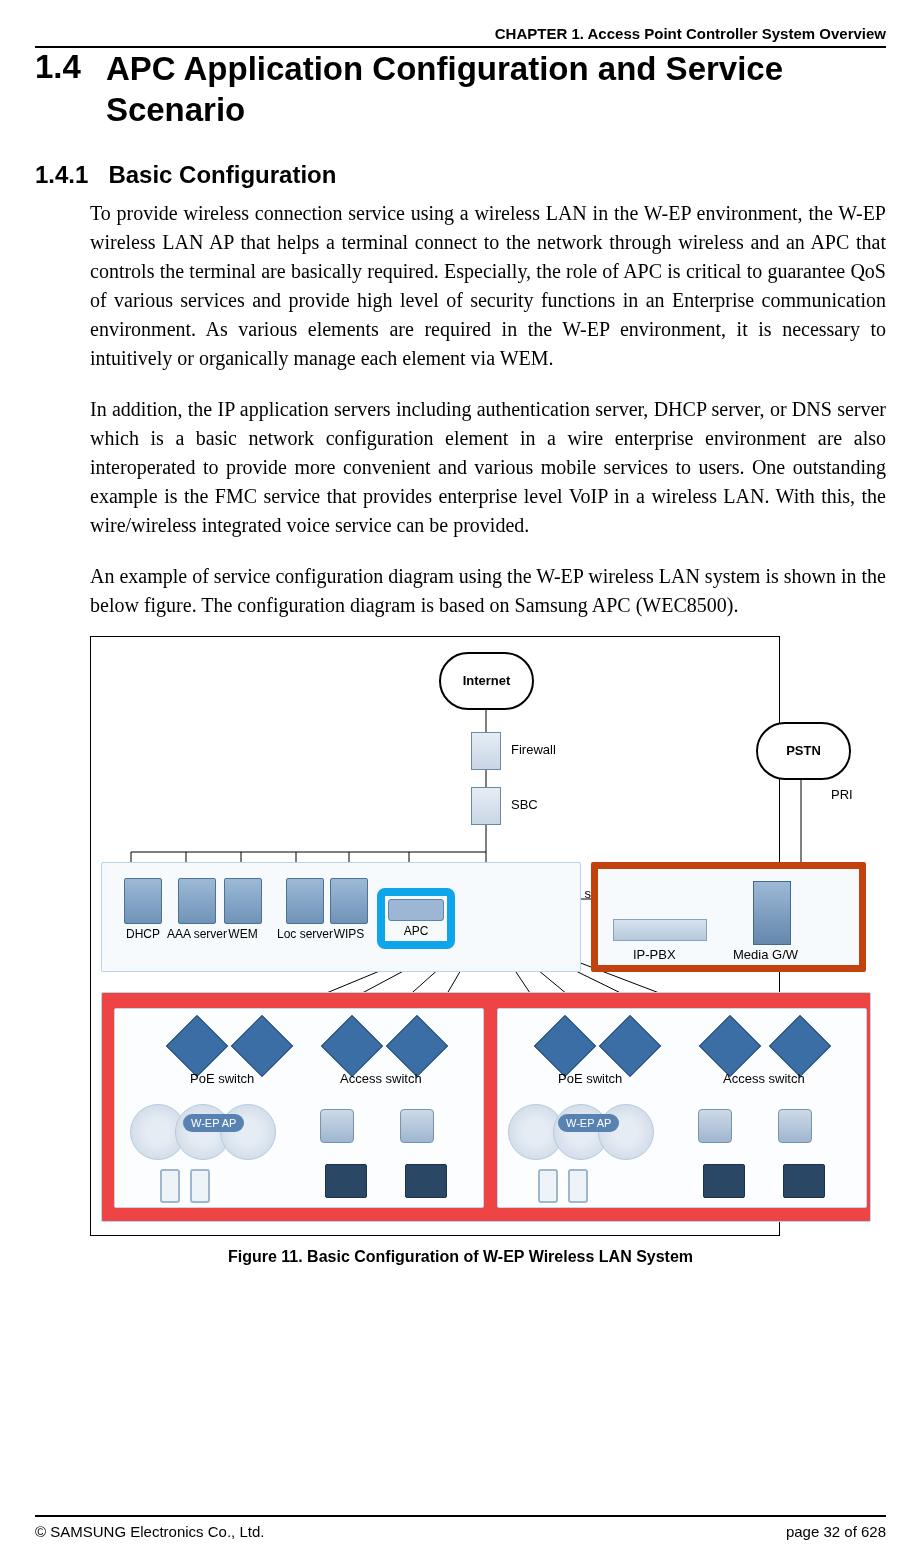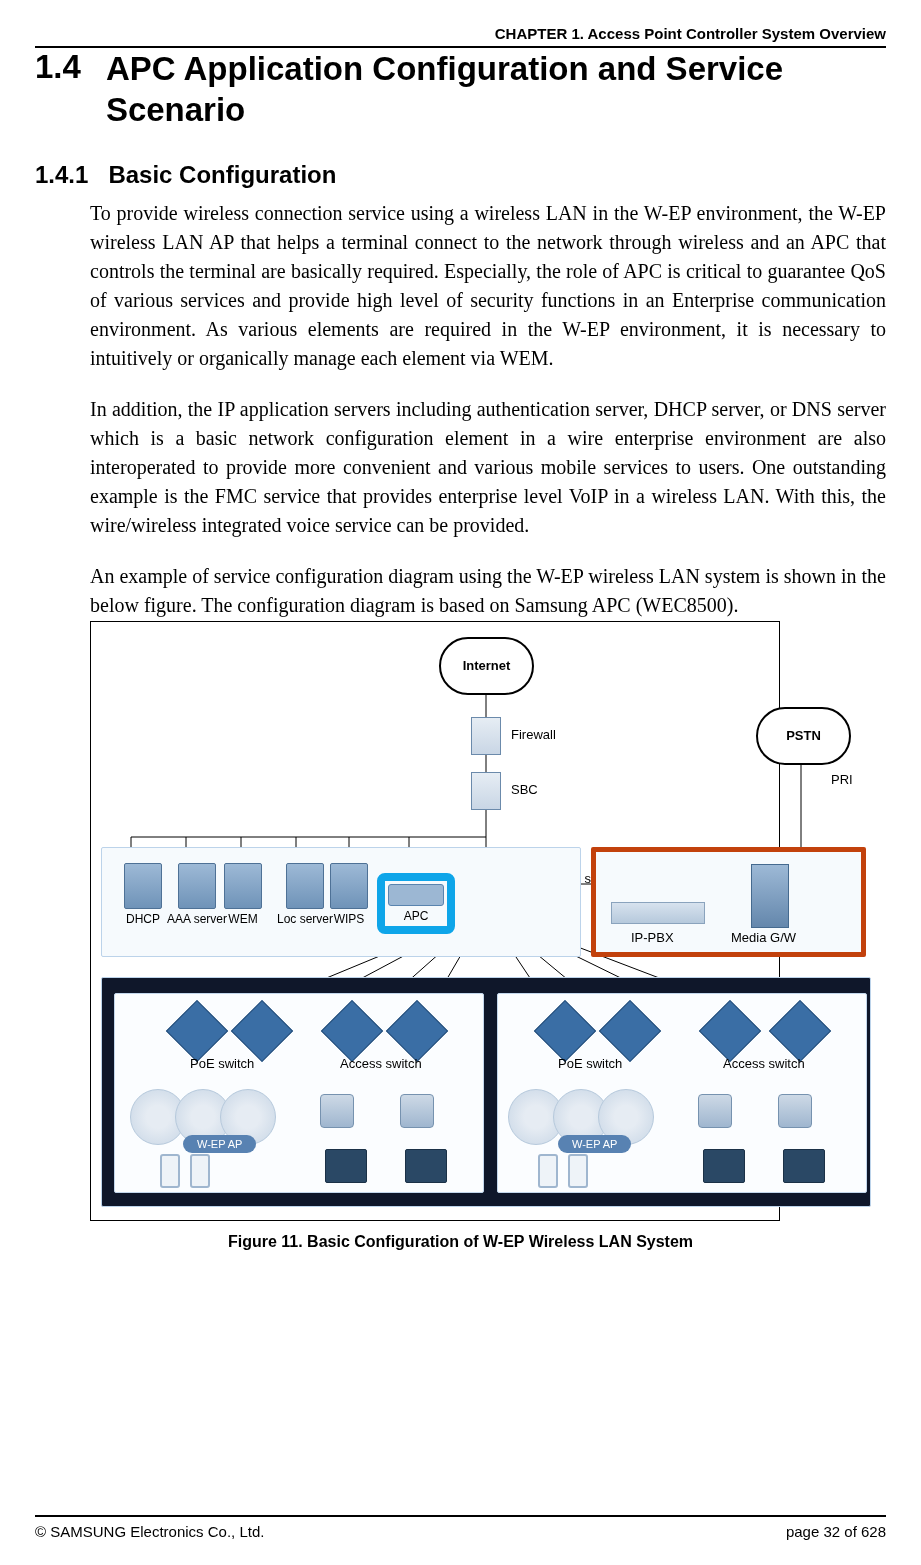--- a/index.html
+++ b/index.html
@@ -25,21 +25,21 @@
   .h2-row { display: flex; align-items: flex-start; gap: 20px; margin-bottom: 10px; }
   .h2-num { font-family: Arial, Helvetica, sans-serif; font-weight: bold; font-size: 24px; }
   .h2-title { font-family: Arial, Helvetica, sans-serif; font-weight: bold; font-size: 24px; }
   .body-text {
     margin-left: 55px;
     font-size: 20px;
     line-height: 1.45;
     text-align: justify;
   }
   .body-text p { margin-bottom: 22px; }
-  .body-text p:last-child { margin-bottom: 1px; }
+  .body-text p:last-child { margin-bottom: 16px; }
 
   
   .figure-frame {
     margin-left: 55px;
     width: 690px;
     height: 600px;
     border: 1px solid #000;
     position: relative;
     font-family: Arial, Helvetica, sans-serif;
     font-size: 13px;
@@ -96,45 +96,45 @@
     background: linear-gradient(#9db9d6,#6f93b8); border: 1px solid #4e7196;
     border-radius: 2px;
   }
   .apc-box {
     width: 56px; height: 22px; background: #9cb7d3; border: 1px solid #5984af;
     margin: 0 auto 4px; border-radius: 3px;
   }
   .apc-outline { border: 8px solid #0ea5e9; border-radius: 8px; padding: 3px; }
   .voice-row {
     position: absolute; left: 500px; top: 225px; width: 275px; height: 110px;
-    border: 5px solid #c2410c; background: #f6fafd; border-radius: 2px;
+    border: 7px solid #c2410c; background: #f6fafd; border-radius: 2px;
   }
   .bottom-frame {
     position: absolute; left: 10px; top: 355px; width: 770px; height: 230px;
-    border: 1px solid #bcd3ea; background: #0f172a; border-radius: 2px;
+    border: 1px solid #bcd3ea; background: #ef4444; border-radius: 2px;
   }
   .sub-frame {
     position: absolute; top: 15px; width: 370px; height: 200px;
     border: 1px solid #c3d7ec; border-radius: 2px; background: #fbfdff;
   }
   .sub-frame.left { left: 12px; }
   .sub-frame.right { left: 395px; }
   .switch-icon {
     position: absolute; width: 44px; height: 44px;
     background: #3a6ea5; border: 1px solid #264f7a; transform: rotate(45deg);
   }
   .ap-coverage { position: absolute; width: 150px; height: 60px; }
   .ap-coverage .c {
     position: absolute; width: 56px; height: 56px; border-radius: 50%;
     background: radial-gradient(circle at 50% 50%, #e6ecf3 30%, #d4dfeb 70%, #c7d6e6 100%);
     border: 1px solid #b6c9dc;
   }
   .ap-badge {
     position: absolute; background: #5882b2; color: #fff; font-size: 11px;
-    padding: 3px 14px; border-radius: 10px; white-space: nowrap; margin-top: 36px;
+    padding: 3px 8px; border-radius: 10px; white-space: nowrap;
   }
   .ip-phone {
     position: absolute; width: 34px; height: 34px;
     background: linear-gradient(#cdd9e6,#9fb6cf); border: 1px solid #7692af;
     border-radius: 4px;
   }
   .pc {
     position: absolute; width: 42px; height: 34px;
     background: #2a4865; border: 1px solid #1b3147; border-radius: 2px;
   }

